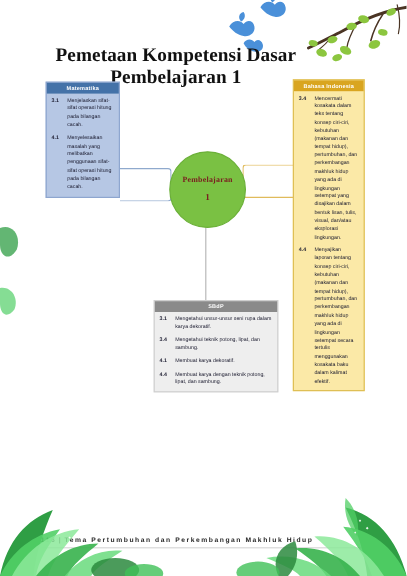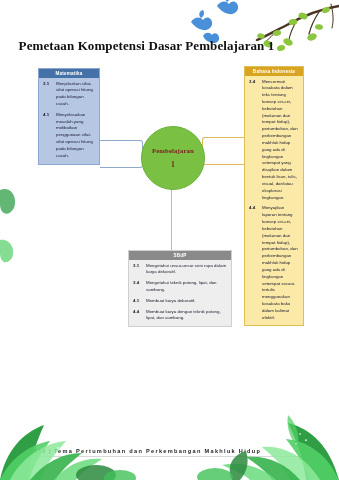--- a/index.html
+++ b/index.html
@@ -14,21 +14,21 @@
   
   .deco-top{position:absolute;top:0;right:0;width:170px;height:60px;pointer-events:none;}
   .deco-bottom{position:absolute;bottom:0;left:0;width:339px;height:95px;pointer-events:none;}
   .deco-left{position:absolute;top:70px;left:0;width:26px;height:300px;pointer-events:none;}
 
   
   .title{
     position:absolute;top:38px;left:0;width:293px;
     text-align:center;
     font-family:"Liberation Serif",serif;
-    font-weight:bold;font-size:13px;color:#111;
+    font-weight:bold;font-size:16px;color:#111;
     letter-spacing:.1px;
   }
 
   
   .box{position:absolute;box-sizing:border-box;}
   .box .hdr{
     font-size:4.6px;font-weight:bold;text-align:center;
     padding:2px 0 1.5px;letter-spacing:.2px;color:#fff;
     font-family:"Liberation Sans",sans-serif;
   }

